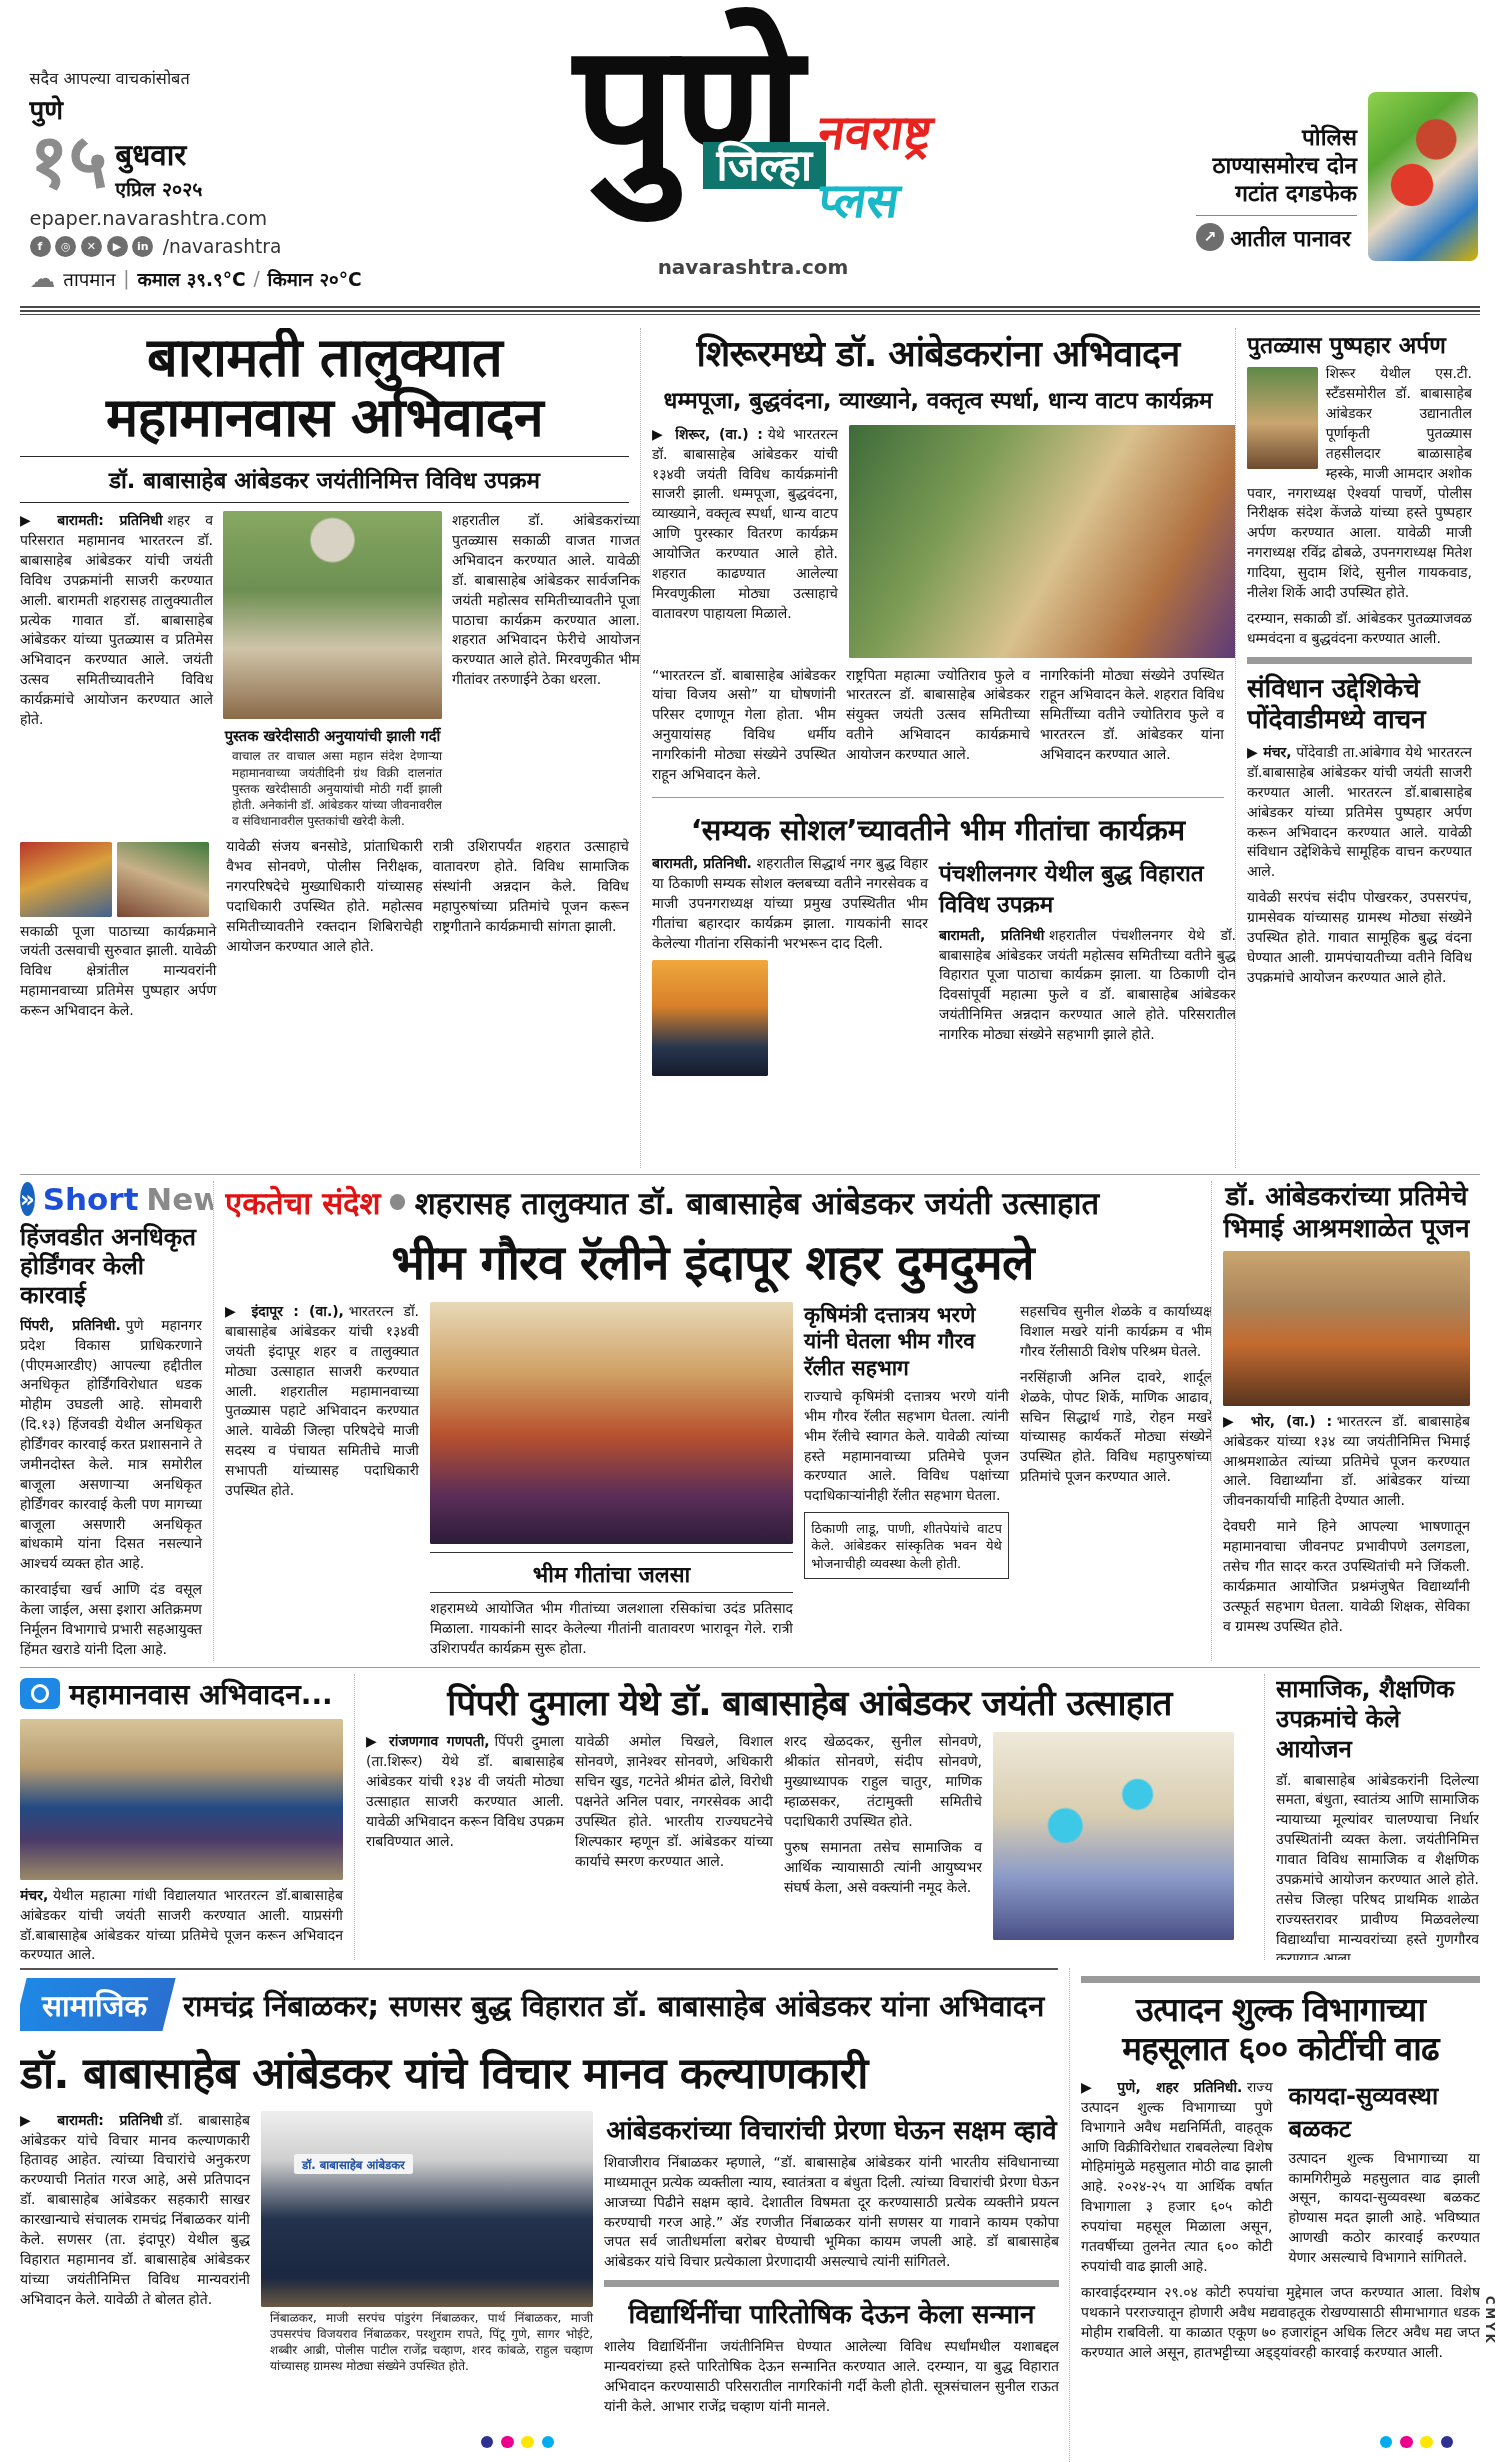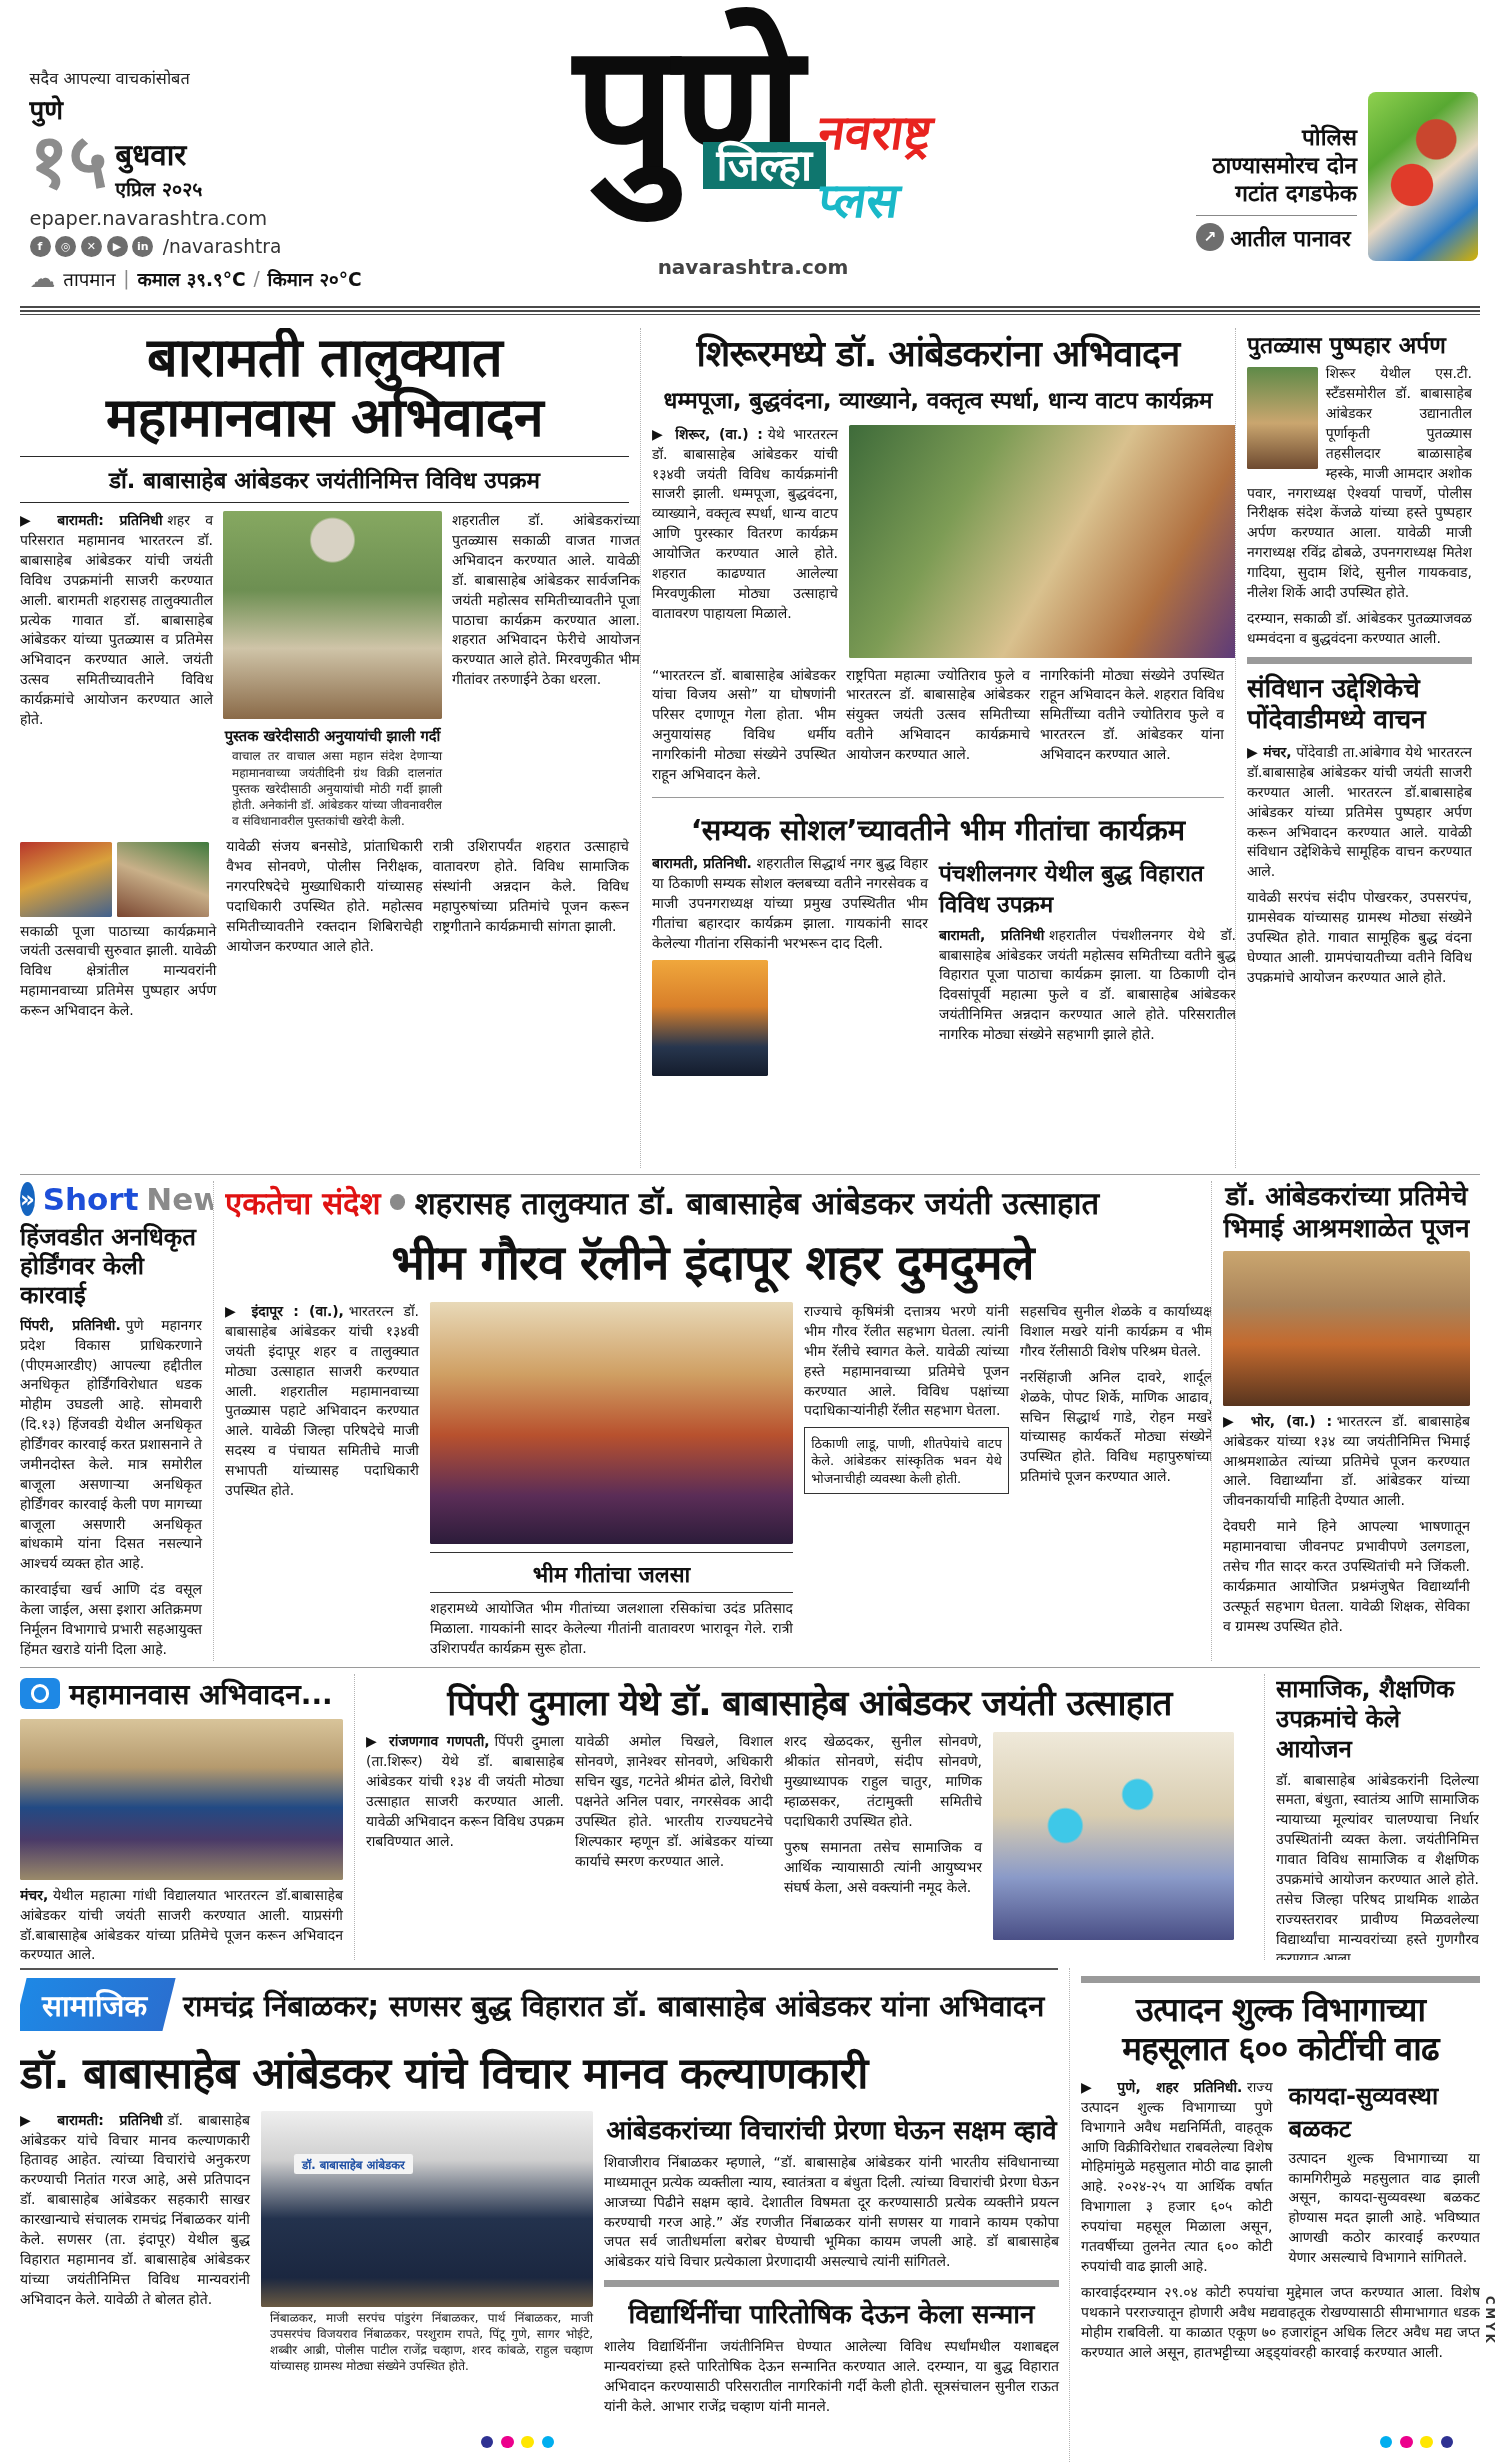--- a/index.html
+++ b/index.html
@@ -303,20 +303,21 @@
         <div class="ind-row">
           <div>
             <p class="bt"><b class="by">▶ इंदापूर : (वा.),</b><span>भारतरत्न डॉ. बाबासाहेब आंबेडकर यांची १३४वी जयंती इंदापूर शहर व तालुक्यात मोठ्या उत्साहात साजरी करण्यात आली. शहरातील महामानवाच्या पुतळ्यास पहाटे अभिवादन करण्यात आले. यावेळी जिल्हा परिषदेचे माजी सदस्य व पंचायत समितीचे माजी सभापती यांच्यासह पदाधिकारी उपस्थित होते.</span></p>
           </div>
           <div>
             <div class="photo" style="height:242px;background:linear-gradient(180deg,#e8d9b8 0%,#cf9f63 30%,#b8512e 55%,#5b2d57 80%,#2c1c3a 100%);"></div>
             <div class="jalsa-head">भीम गीतांचा जलसा</div>
             <p class="bt">शहरामध्ये आयोजित भीम गीतांच्या जलशाला रसिकांचा उदंड प्रतिसाद मिळाला. गायकांनी सादर केलेल्या गीतांनी वातावरण भारावून गेले. रात्री उशिरापर्यंत कार्यक्रम सुरू होता.</p>
           </div>
           <div>
+            <div class="box-head">कृषिमंत्री दत्तात्रय भरणे यांनी घेतला भीम गौरव रॅलीत सहभाग</div>
             <p class="bt">राज्याचे कृषिमंत्री दत्तात्रय भरणे यांनी भीम गौरव रॅलीत सहभाग घेतला. त्यांनी भीम रॅलीचे स्वागत केले. यावेळी त्यांच्या हस्ते महामानवाच्या प्रतिमेचे पूजन करण्यात आले. विविध पक्षांच्या पदाधिकाऱ्यांनीही रॅलीत सहभाग घेतला.</p>
             <div class="notebox">ठिकाणी लाडू, पाणी, शीतपेयांचे वाटप केले. आंबेडकर सांस्कृतिक भवन येथे भोजनाचीही व्यवस्था केली होती.</div>
           </div>
           <div>
             <p class="bt">सहसचिव सुनील शेळके व कार्याध्यक्ष विशाल मखरे यांनी कार्यक्रम व भीम गौरव रॅलीसाठी विशेष परिश्रम घेतले.</p>
             <p class="bt">नरसिंहाजी अनिल दावरे, शार्दूल शेळके, पोपट शिर्के, माणिक आढाव, सचिन सिद्धार्थ गाडे, रोहन मखरे यांच्यासह कार्यकर्ते मोठ्या संख्येने उपस्थित होते. विविध महापुरुषांच्या प्रतिमांचे पूजन करण्यात आले.</p>
           </div>
         </div>
       </div>
 

